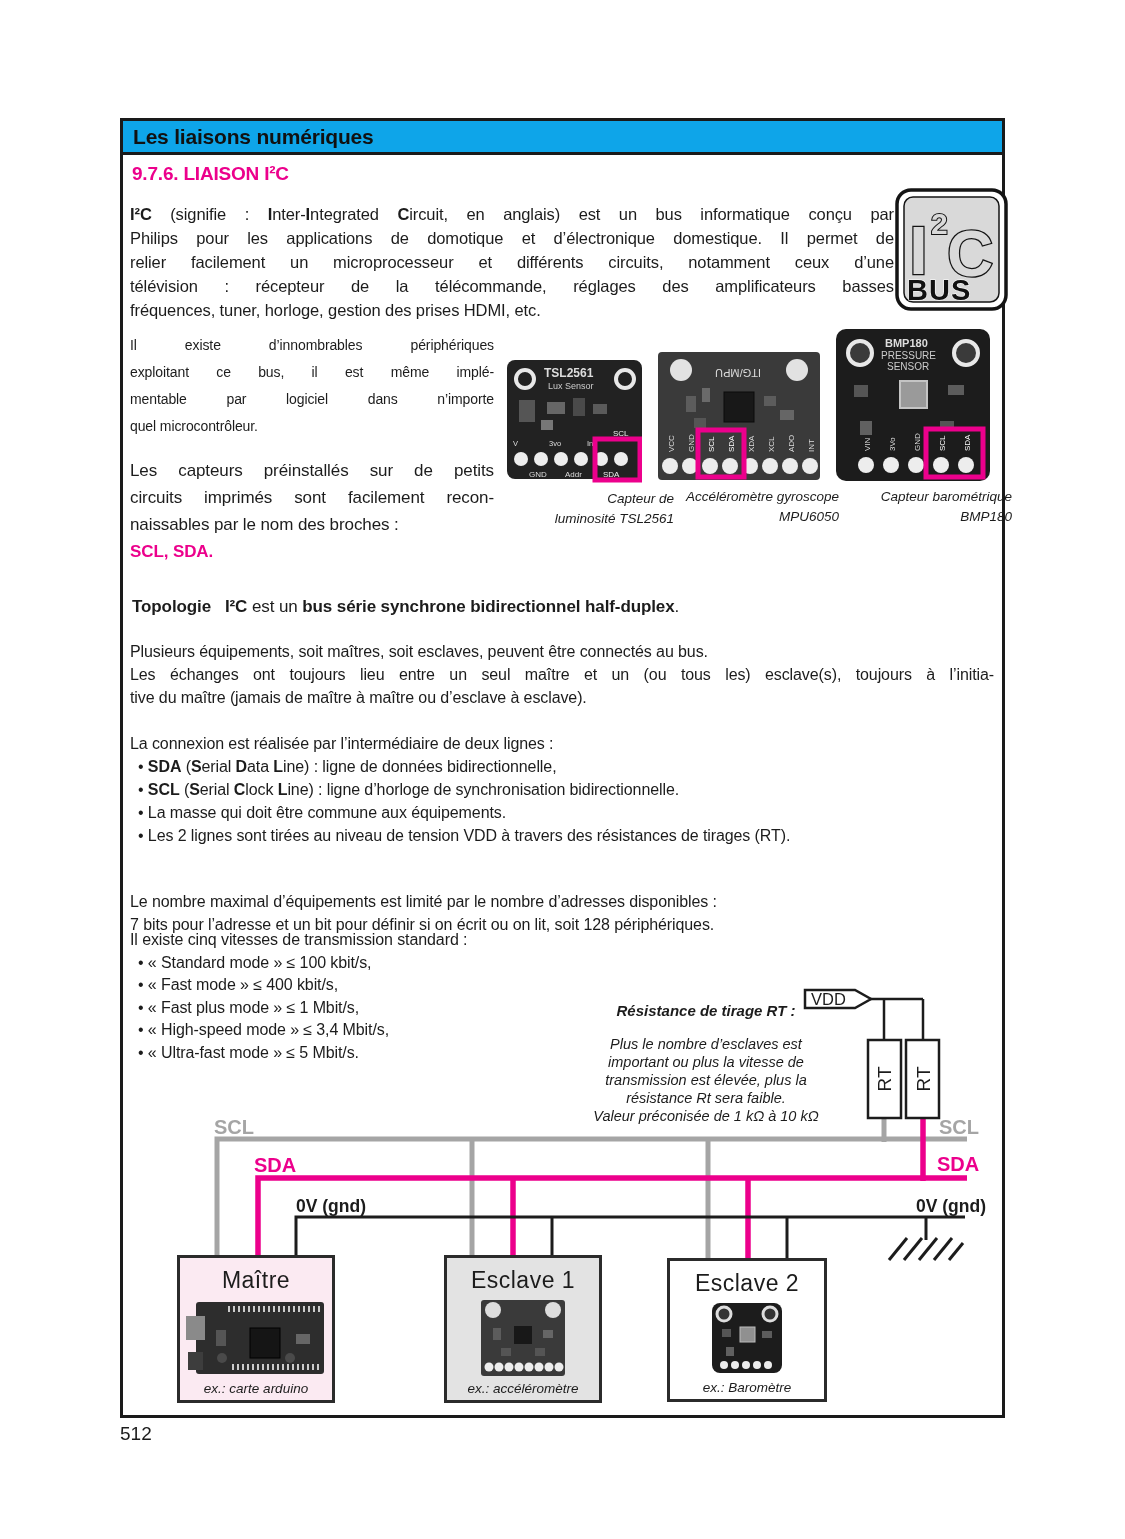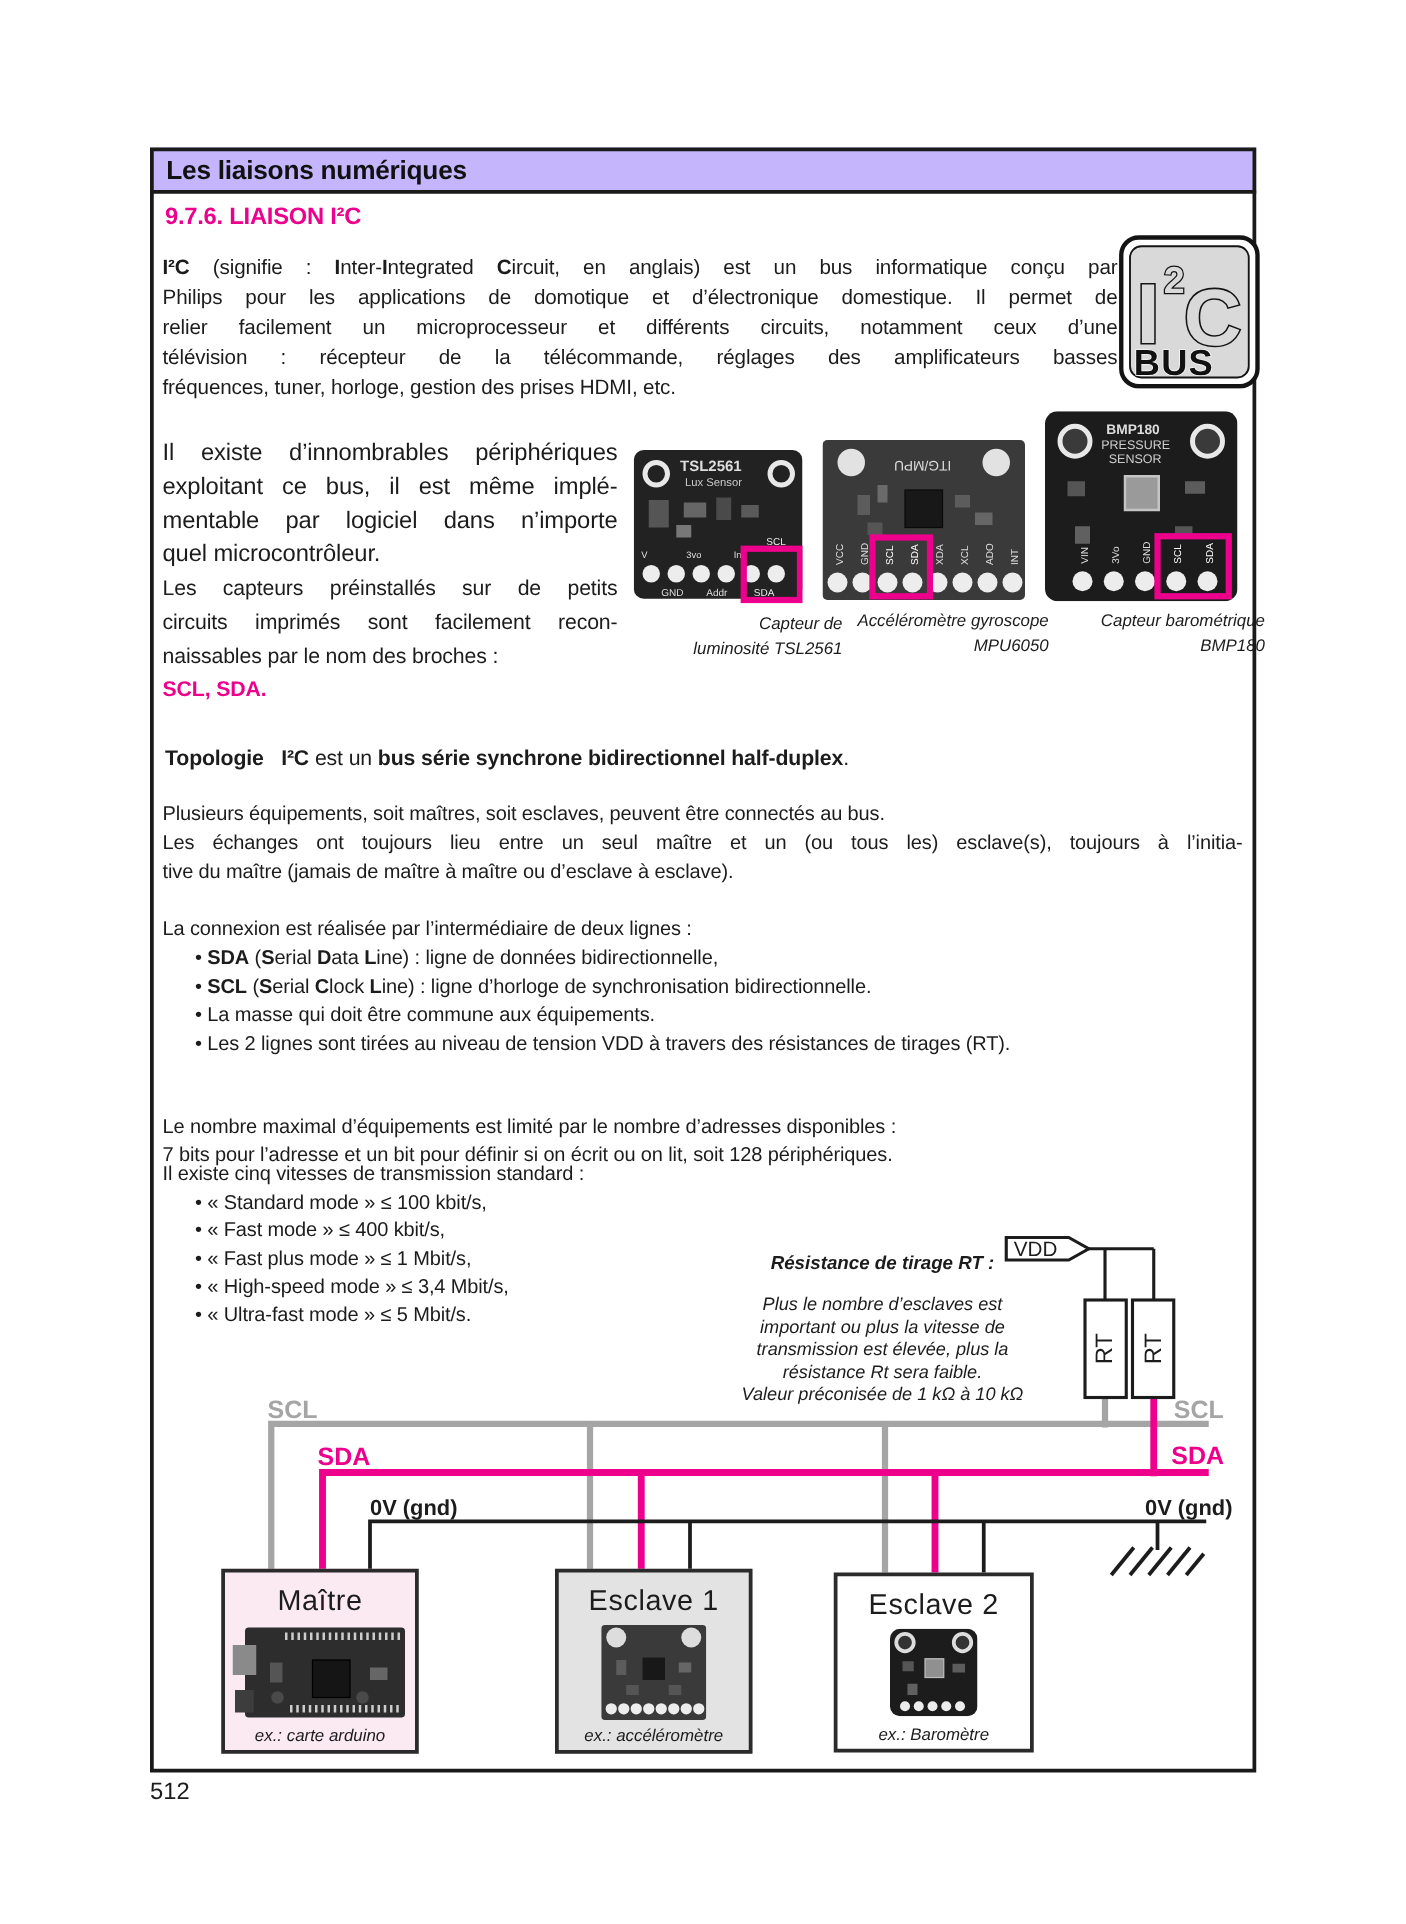--- a/index.html
+++ b/index.html
@@ -1,39 +1,39 @@
 <!DOCTYPE html>
 <html><head>
 <meta charset="utf-8">
 <style>
   html,body{margin:0;padding:0;background:#ffffff;}
   .page{position:relative;width:1125px;height:1539px;background:#fff;
         font-family:"Liberation Sans",sans-serif;color:#1c1c1c;overflow:hidden;}
   .abs{position:absolute;}
   
-  .header-bar{left:120px;top:118px;width:885px;height:37px;background:#c4b5fd;
+  .header-bar{left:120px;top:118px;width:885px;height:37px;background:#0ea5e9;
               border:3px solid #1a1a1a;box-sizing:border-box;display:flex;align-items:center;}
   .header-bar .t{font-size:21px;font-weight:bold;letter-spacing:-0.2px;padding-left:10px;color:#111;}
   .frame{left:120px;top:152px;width:885px;height:1266px;border:3px solid #1a1a1a;
          box-sizing:border-box;background:#fff;}
   .section-title{left:132px;top:163px;font-size:19px;font-weight:bold;color:#ec008c;letter-spacing:-0.2px;}
   
   .ln{letter-spacing:-0.1px;}
   .j{text-align:justify;text-align-last:justify;}
   .intro{left:130px;top:202px;width:764px;font-size:16.5px;line-height:24px;}
-  .cola{left:130px;top:349px;width:364px;font-size:19px;line-height:27px;}
+  .cola{left:130px;top:332px;width:364px;font-size:14px;line-height:27px;}
   .colb{left:130px;top:457px;width:364px;font-size:17px;line-height:27px;}
   .sclsda{color:#ec008c;font-weight:bold;}
   .topology{left:132px;top:597px;width:860px;font-size:17px;}
   .p16{font-size:16px;line-height:23px;}
   .plusieurs{left:130px;top:640px;width:864px;}
   .connexion{left:130px;top:732px;width:864px;}
   .nombre{left:130px;top:865px;width:864px;margin-top:25px;}
   .speeds{left:130px;top:929px;width:560px;font-size:16px;line-height:22.5px;}
-  .bullet{margin-left:26px;}
+  .bullet{margin-left:8px;}
   
   .figcap{font-style:italic;font-size:13.5px;line-height:20px;text-align:right;}
   .rt-note{left:568px;top:1002px;width:276px;text-align:center;}
   .rt-note .ttl{font-size:15px;font-weight:bold;font-style:italic;}
   .rt-note .body{margin-top:16px;font-size:14.5px;font-style:italic;line-height:18px;}
   
   .devbox{border:3px solid #2b2b2b;box-sizing:border-box;text-align:center;}
   .devbox .ttl{font-size:23px;margin-top:9px;letter-spacing:0.5px;}
   .devbox .cap{position:absolute;bottom:4px;left:0;right:0;font-style:italic;font-size:13.5px;}
   .devbox .img{margin-top:6px;}

